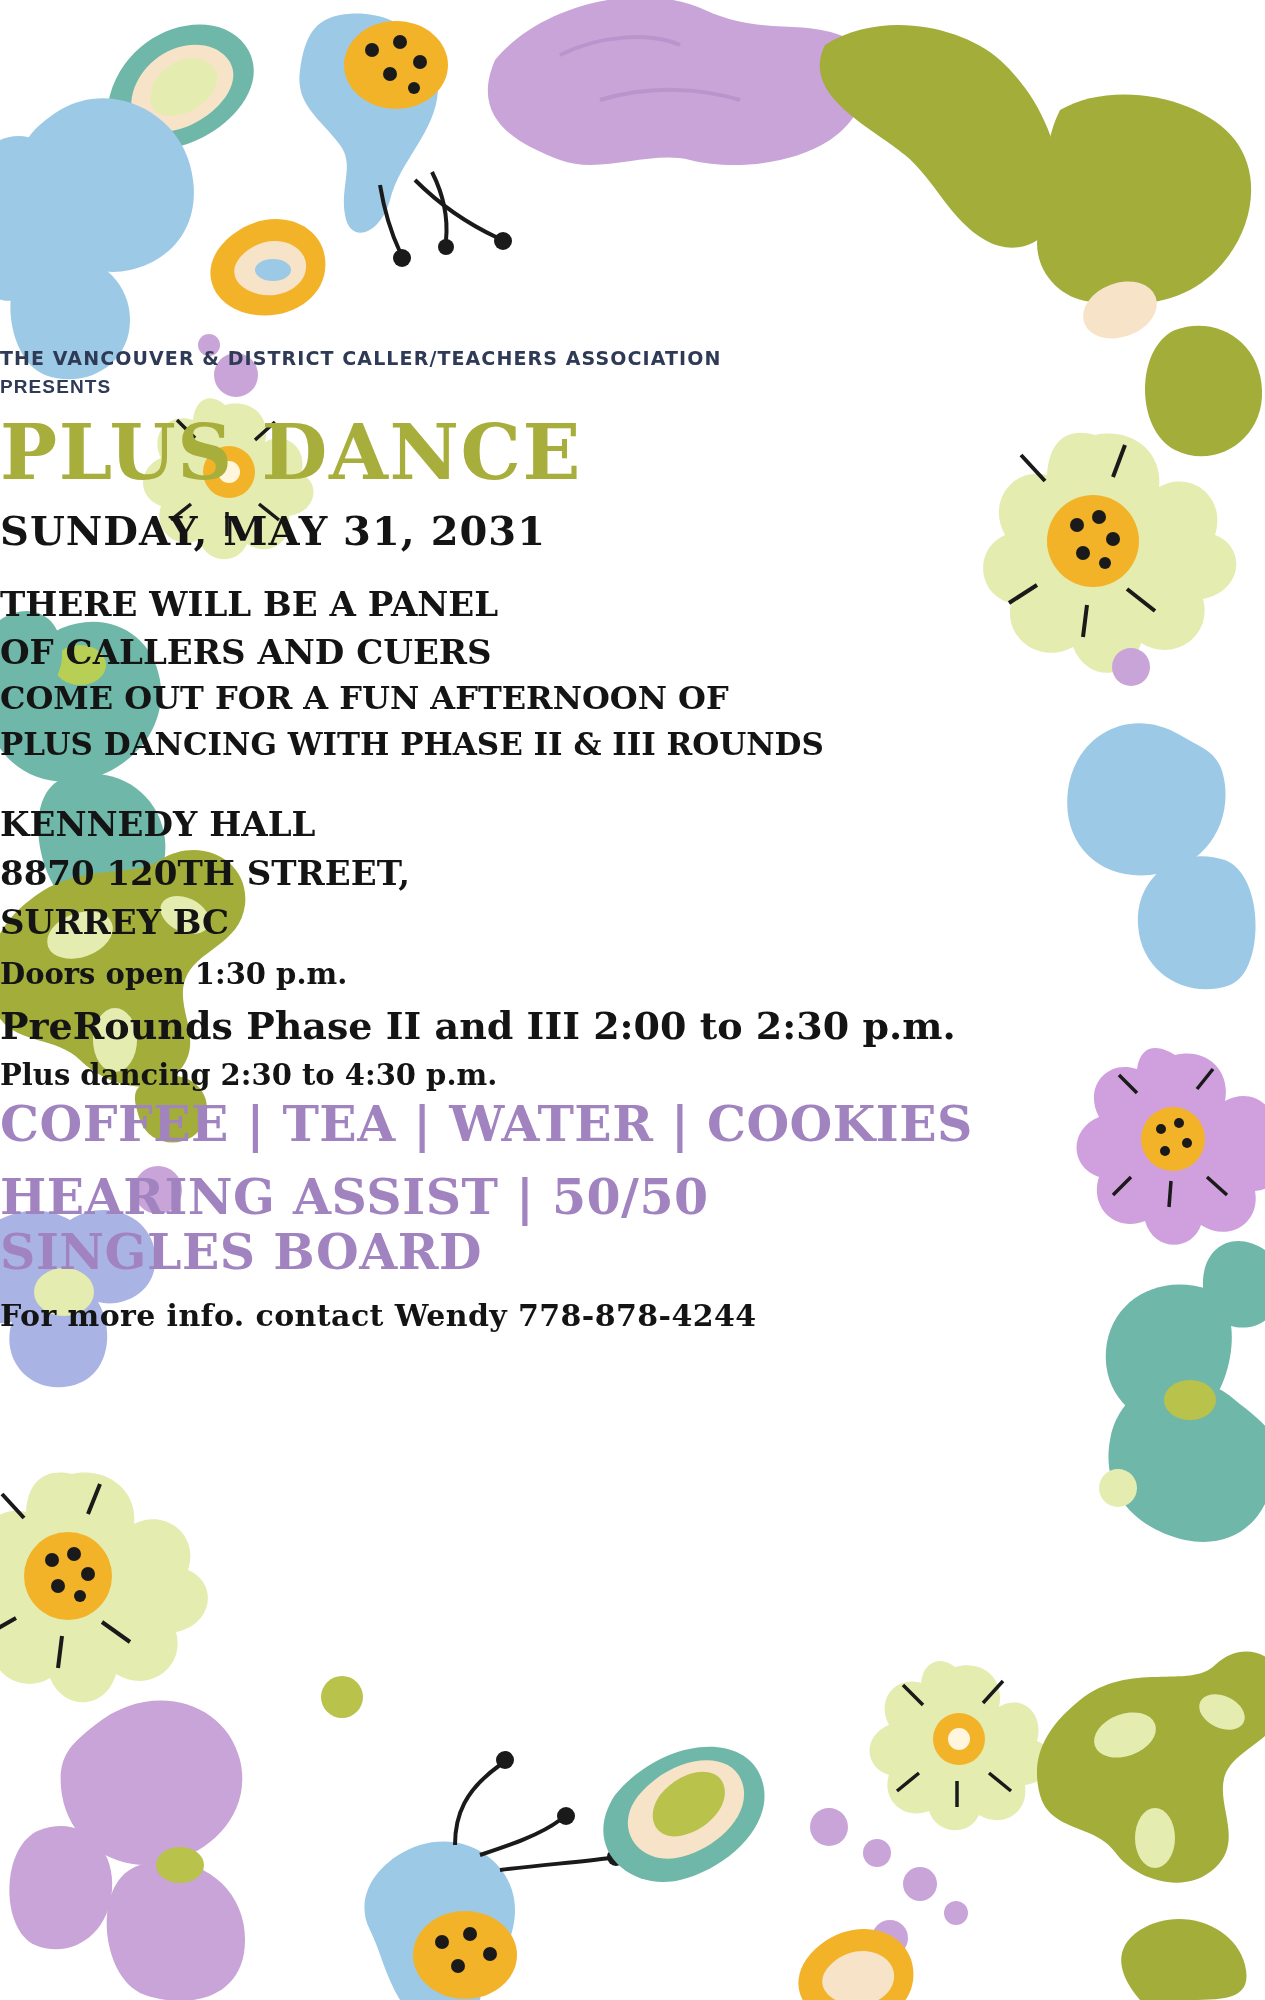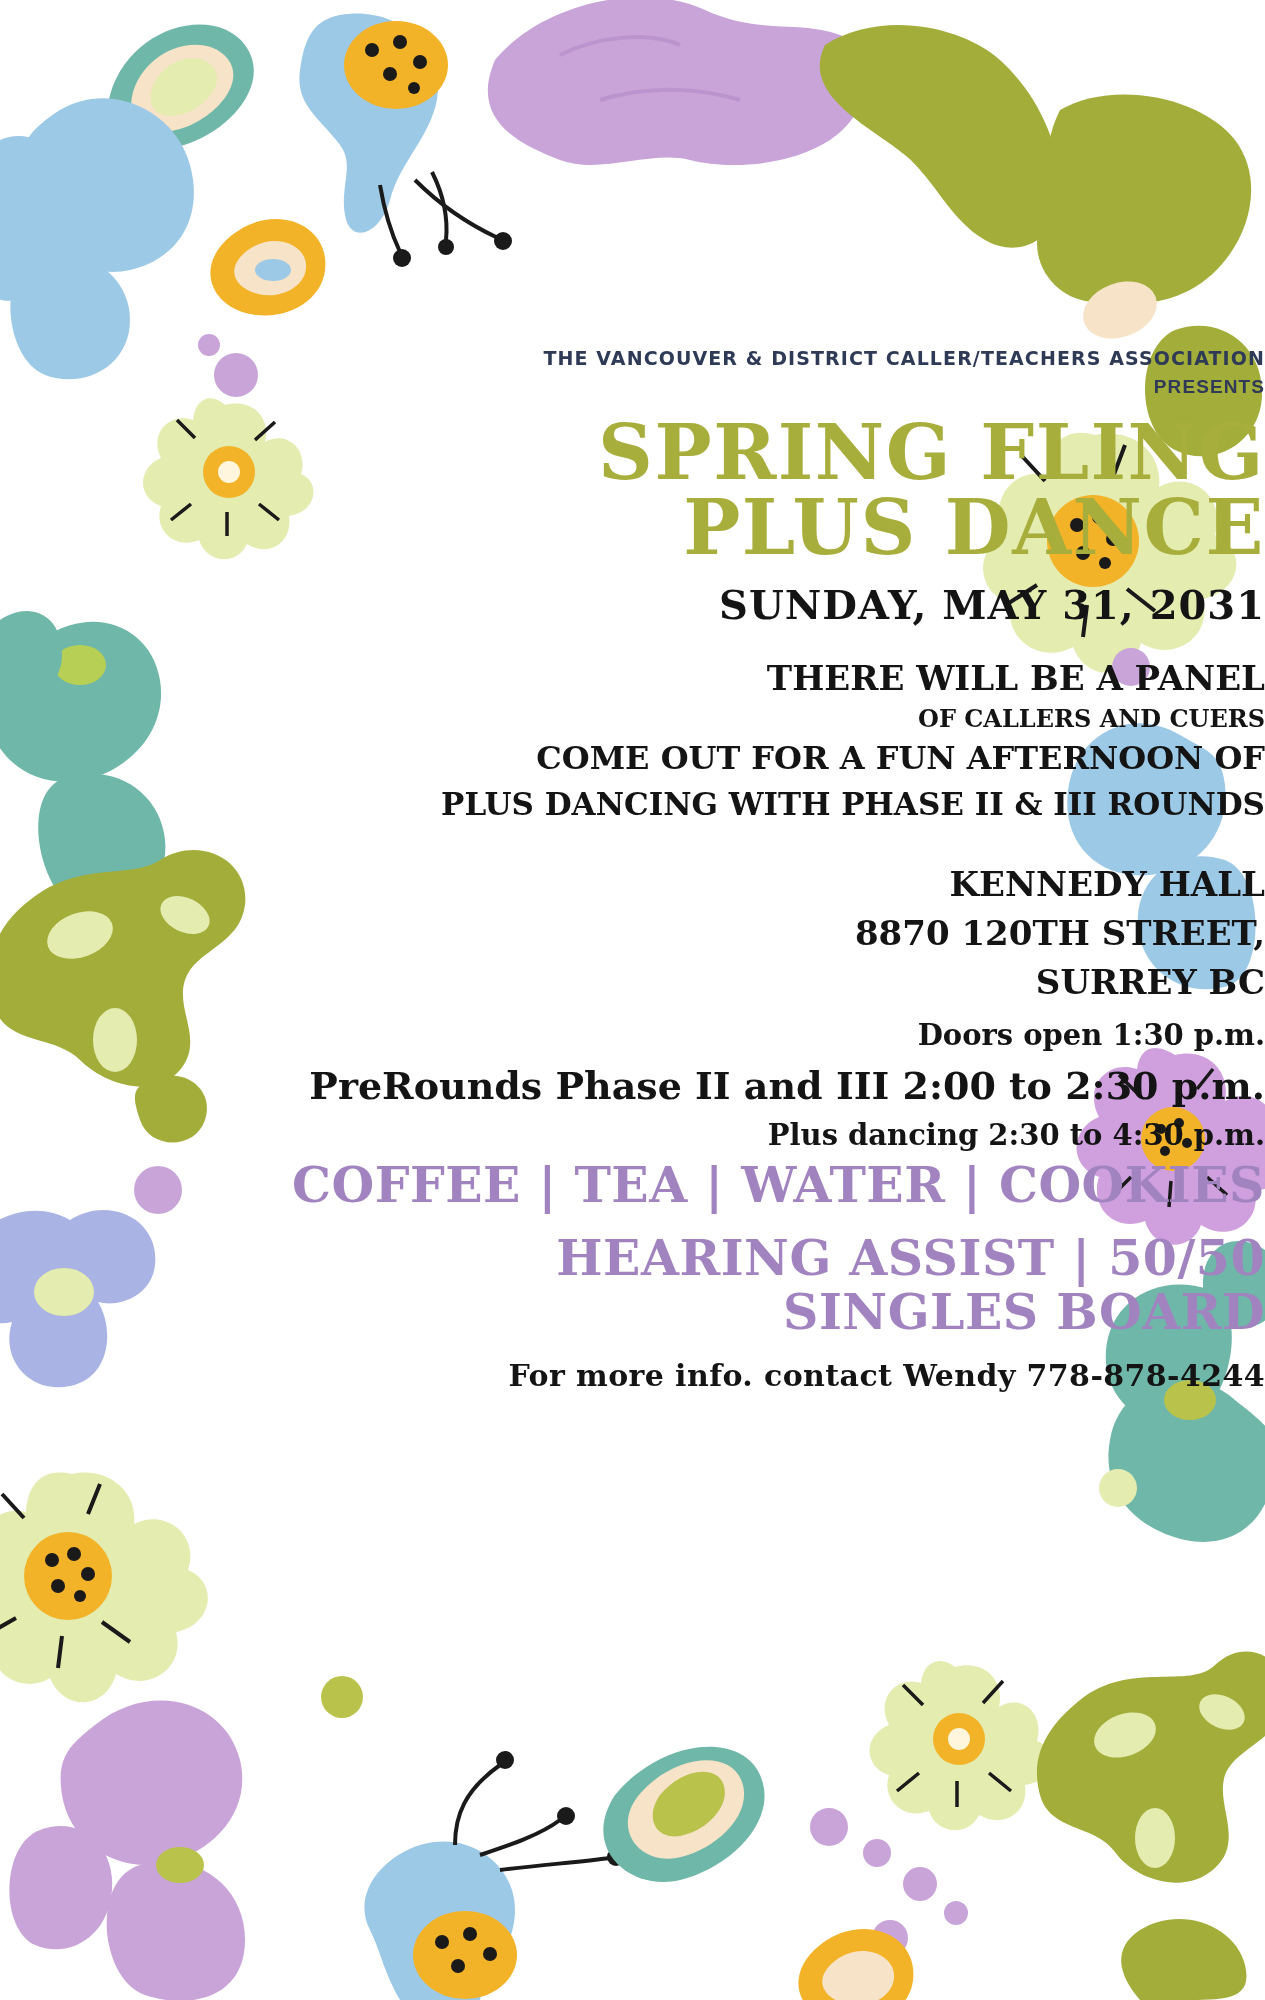--- a/index.html
+++ b/index.html
@@ -27,21 +27,21 @@
   .deco-layer svg {
     display: block;
     width: 1265px;
     height: 2000px;
   }
   .content {
     position: absolute;
     left: 0;
     top: 0;
     width: 1265px;
-    text-align: right;
+    text-align: left;
   }
 
   .presenter {
     margin-top: 340px;
     font-family: "DejaVu Sans", sans-serif;
     font-weight: bold;
     font-size: 19px;
     letter-spacing: 1.1px;
     color: #2f3a56;
     line-height: 1.9;
@@ -75,21 +75,21 @@
   }
 
   .blurb {
     margin-top: 26px;
     font-family: "DejaVu Serif", serif;
     font-weight: bold;
     color: #141414;
     line-height: 1.42;
   }
   .blurb .b1 { font-size: 34px; }
-  .blurb .b2 { font-size: 24px; margin-left: 48px; }
+  .blurb .b2 { font-size: 34px; }
   .blurb .b3 { font-size: 32px; }
   .blurb .b4 { font-size: 31px; }
 
   .venue {
     margin-top: 34px;
     font-family: "DejaVu Serif", serif;
     font-weight: bold;
     font-size: 34px;
     line-height: 1.45;
     color: #141414;
@@ -338,21 +338,20 @@
       </g>
     </svg>
   </div>
 
   <div class="content">
 
     <div class="presenter">THE VANCOUVER &amp; DISTRICT CALLER/TEACHERS ASSOCIATION</div>
     <div class="presents">PRESENTS</div>
 
     <div class="title">
-      <span class="l1">SPRING FLING</span>
       <span class="l2">PLUS DANCE</span>
     </div>
 
     <div class="date">SUNDAY, MAY 31, 2031</div>
 
     <div class="blurb">
       <div class="b1">THERE WILL BE A PANEL</div>
       <div class="b2">OF CALLERS AND CUERS</div>
       <div class="b3">COME OUT FOR A FUN AFTERNOON OF</div>
       <div class="b4">PLUS DANCING WITH PHASE II &amp; III ROUNDS</div>

